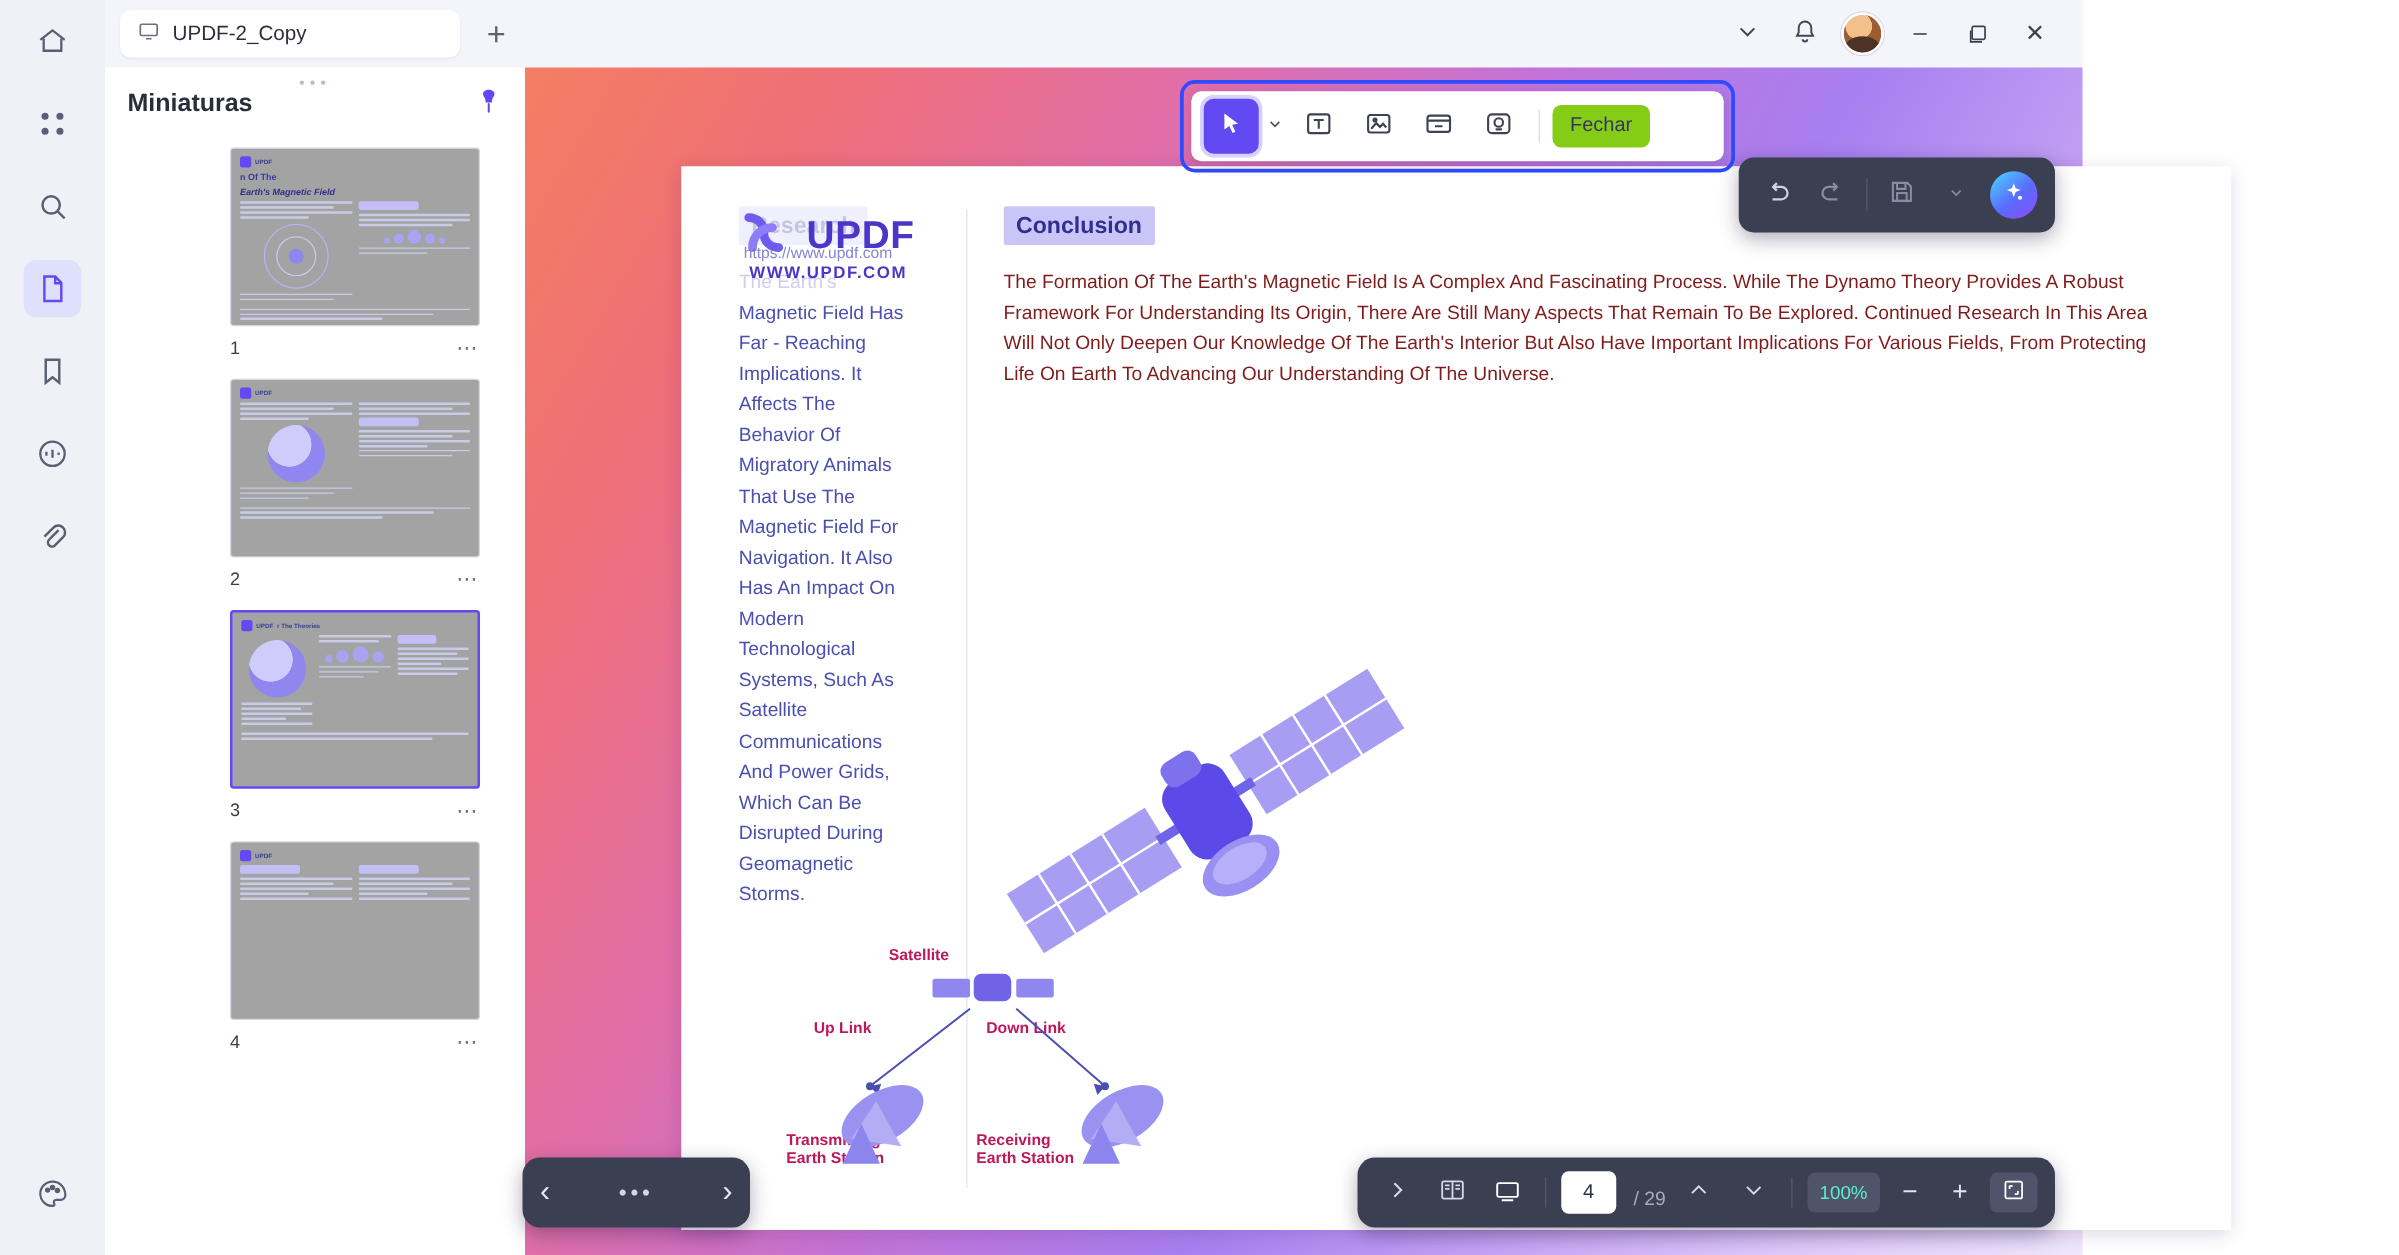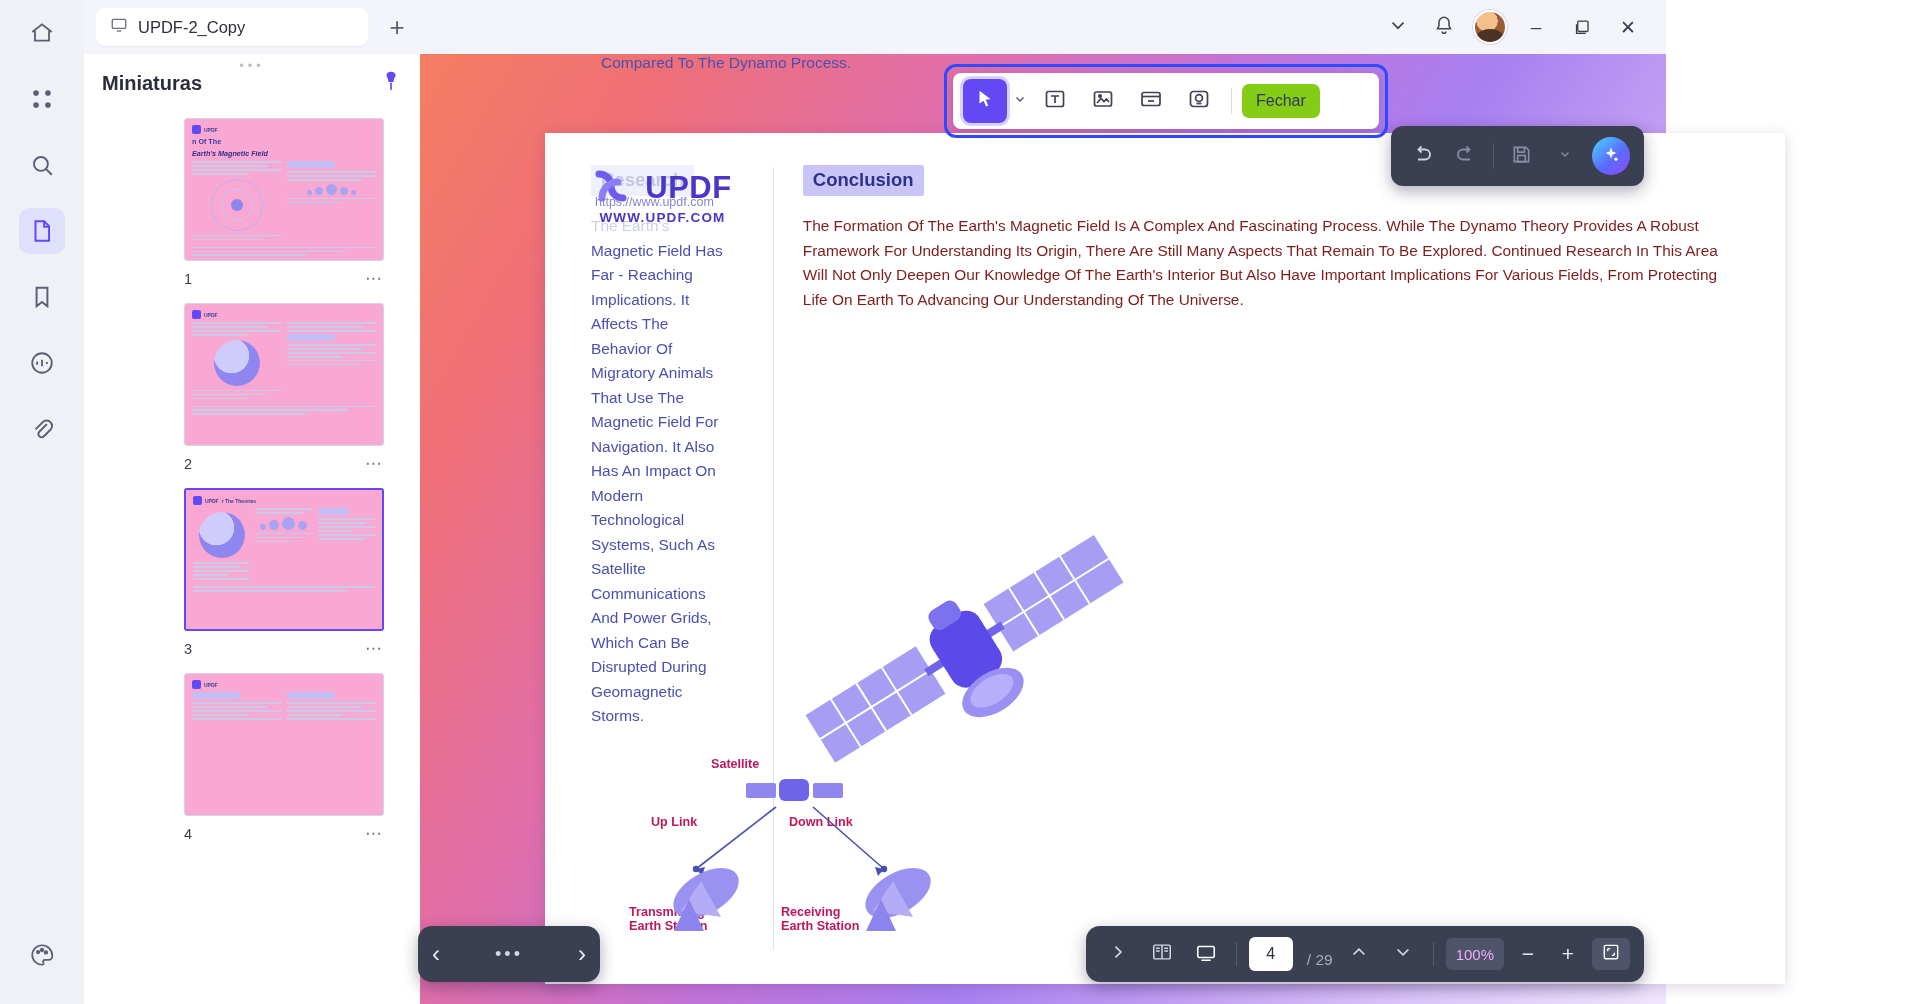--- a/index.html
+++ b/index.html
@@ -88,21 +88,21 @@
   .thumbs-title { font-size: 20px; font-weight: bold; color: #2b2d3a; }
   .thumbs-grip {
     position: absolute; left: 50%; top: 4px; transform: translateX(-50%);
     letter-spacing: 4px; color: #b9bcca; font-size: 13px;
   }
   .pin { margin-left: auto; color: #6349f3; }
   .thumb-list { padding: 6px 0 0 0; }
   .thumb-item { position: relative; margin: 0 0 14px 0; padding-left: 100px; }
   .thumb-card {
     position: absolute; left: 100px; top: 0;
-    width: 200px; height: 143px; background: #f9a8d4;
+    width: 200px; height: 143px; background: #a3a3a3;
     border: 1px solid #d3d5e3; border-radius: 3px;
     overflow: hidden;
   }
   .thumb-card.selected { border: 2px solid #6349f3; }
   .thumb-meta {
     margin-left: 0; padding-top: 150px;
     display: flex; align-items: center; width: 200px;
   }
   .thumb-num { font-size: 14.5px; color: #3a3d4c; }
   .thumb-dots { margin-left: auto; color: #6d7080; font-size: 17px; letter-spacing: 2px; }
@@ -298,21 +298,21 @@
   .pg-input {
     width: 44px; height: 34px; border-radius: 6px;
     background: #ffffff; color: #2f3243;
     display: flex; align-items: center; justify-content: center;
     font-size: 16px;
   }
   .pg-total { font-size: 15.5px; color: #a7abbf; margin-left: 6px; margin-top: 12px; }
   .bb-sep { width: 1px; height: 24px; background: #565a6f; margin: 0 4px; }
   .zoom-val {
     height: 32px; padding: 0 10px; border-radius: 6px;
-    background: #50546a; color: #f0abfc; font-size: 15px;
+    background: #50546a; color: #5eead4; font-size: 15px;
     display: flex; align-items: center;
   }
   .zoom-btn { width: 32px; height: 32px; display: flex; align-items: center; justify-content: center; font-size: 21px; color: #e2e5f2; }
   .fit-btn {
     width: 38px; height: 32px; border-radius: 6px; background: #50546a;
     display: flex; align-items: center; justify-content: center; color: #fff;
   }
 </style>
 </head>
 <body>
@@ -621,21 +621,20 @@
         <div class="thumb-meta">
           <span class="thumb-num">4</span>
           <span class="thumb-dots">⋯</span>
         </div>
       </div>
     </div>
   </div>
 
   <div class="stage">
 
-    <div class="page-top-text">Compared To The Dynamo Process.</div>
 
     <div class="page">
       <div class="pg-cols">
 
         <div class="pg-col left">
           <span class="hl">Research</span>
           <div class="body-txt">The Earth's Magnetic Field Has Far - Reaching Implications. It Affects The Behavior Of Migratory Animals That Use The Magnetic Field For Navigation. It Also Has An Impact On Modern Technological Systems, Such As Satellite Communications And Power Grids, Which Can Be Disrupted During Geomagnetic Storms.</div>
 
           
           <div class="diagram">

